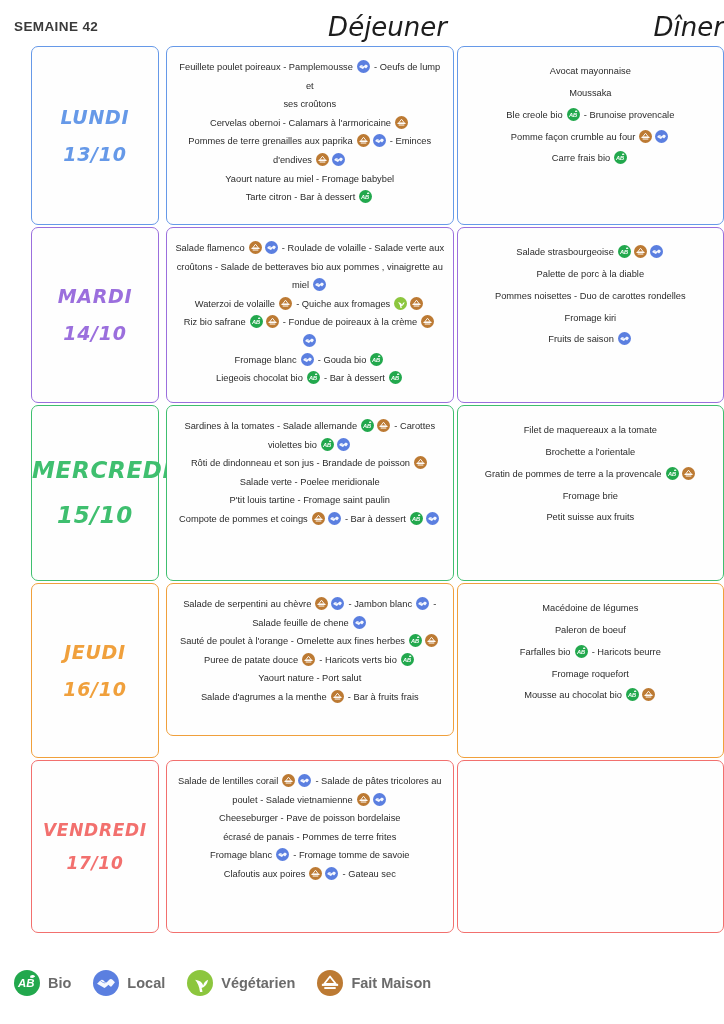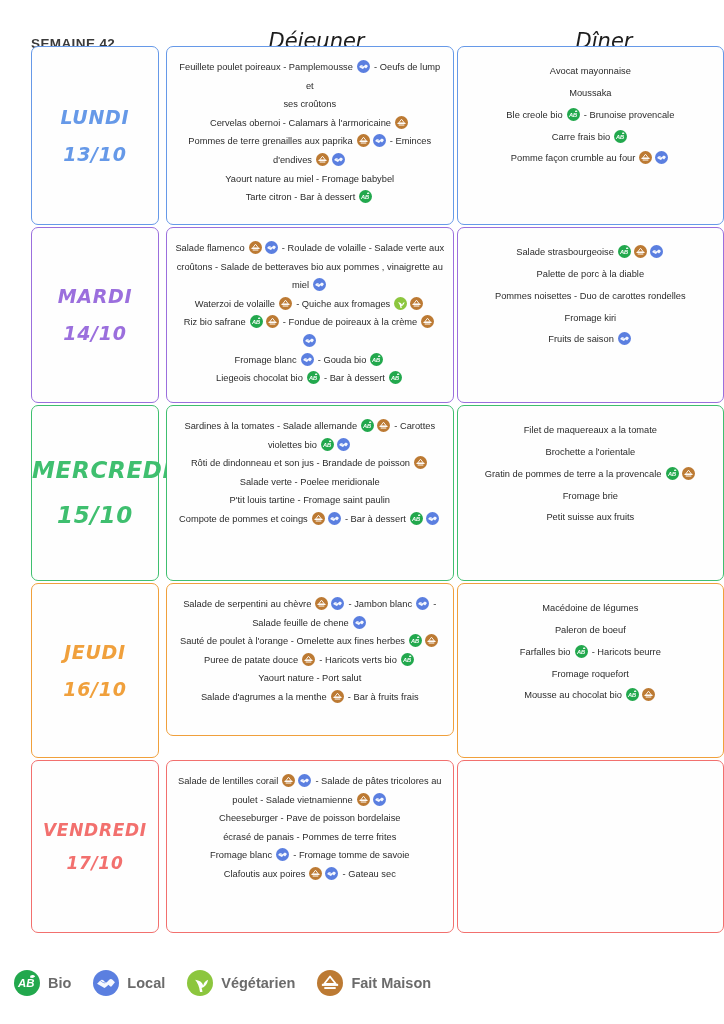--- a/index.html
+++ b/index.html
@@ -3,34 +3,34 @@
 <meta charset="utf-8">
 <style>
   * { box-sizing: border-box; margin: 0; padding: 0; }
   body {
     width: 724px;
     height: 1024px;
     background: #ffffff;
     font-family: "Liberation Sans", sans-serif;
     overflow: hidden;
   }
-  .page { position: relative; width: 724px; height: 1024px; padding: 17px; }
+  .page { position: relative; width: 724px; height: 1024px; padding: 0; }
 
   
   .header { position: relative; height: 46px; }
   .week-title {
     position: absolute; left: 14px; top: 19px;
     font-size: 13.5px; font-weight: bold; color: #3a3a3a;
     letter-spacing: .4px;
   }
   .col-title {
     position: absolute; top: 12px;
     font-family: "DejaVu Sans", sans-serif;
-    font-style: italic; font-size: 21px; color: #1d1d1d;
-    text-align: center;
+    font-style: italic; font-size: 26px; color: #1d1d1d;
+    text-align: right;
   }
   .col-title.lunch  { left: 152px; width: 295px; }
   .col-title.dinner { left: 450px; width: 274px; }
 
   
   .grid { position: absolute; left: 0; top: 46px; width: 724px; }
   .day-row { position: relative; width: 724px; display: flex; margin-bottom: 2px; }
 
   .cell {
     background: #fefefe;
@@ -146,32 +146,32 @@
         </div>
         <div class="cell cell-dinner" style="color: rgb(102, 153, 232); height: 179px;">
           <div class="meal-body" style="line-height: 2.35; padding-top: 14px;">
             <span class="meal-line"><span>Avocat mayonnaise </span></span>
             <span class="meal-line"><span>Moussaka </span></span>
             <span class="meal-line"><span>Ble creole bio </span><span class="badge bio"><svg viewBox="0 0 32 32">
                   <text x="15" y="21" font-family="Liberation Sans, sans-serif" font-size="14" font-weight="bold" font-style="italic" fill="#fff" text-anchor="middle">AB</text>
                   <path d="M20 7 q4 -2 6 1 q-3 3 -6 1 z" fill="#fff"></path>
                   <path d="M20 9 q2 -1 5 -1" stroke="#fff" stroke-width="1" fill="none"></path>
                 </svg></span><span> - Brunoise provencale </span></span>
+            <span class="meal-line"><span>Pomme façon crumble au four </span><span class="badge maison"><svg viewBox="0 0 32 32">
+                  <path d="M16 8 l7 9 h-14 z" fill="none" stroke="#fff" stroke-width="2.2" stroke-linejoin="round"></path>
+                  <rect x="6" y="17" width="20" height="2.6" fill="#fff"></rect>
+                  <rect x="9" y="21" width="14" height="2.4" fill="#fff"></rect>
+                </svg></span><span class="badge local"><svg viewBox="0 0 32 32">
+                  <path d="M5 17 l4 -4 q2 -2 4 0 l2 2 q1 1 2 0 l3 -3 q2 -2 4 0 l3 3 l-4 5 q-1 1 -2 0 l-2 -2 l-3 3 q-2 2 -4 0 z" fill="#fff" opacity=".95"></path>
+                  <path d="M9 13 q3 3 6 3" stroke="#5b7fe0" stroke-width=".8" fill="none"></path>
+                </svg></span></span>
             <span class="meal-line"><span>Carre frais bio </span><span class="badge bio"><svg viewBox="0 0 32 32">
                   <text x="15" y="21" font-family="Liberation Sans, sans-serif" font-size="14" font-weight="bold" font-style="italic" fill="#fff" text-anchor="middle">AB</text>
                   <path d="M20 7 q4 -2 6 1 q-3 3 -6 1 z" fill="#fff"></path>
                   <path d="M20 9 q2 -1 5 -1" stroke="#fff" stroke-width="1" fill="none"></path>
-                </svg></span></span>
-            <span class="meal-line"><span>Pomme façon crumble au four </span><span class="badge maison"><svg viewBox="0 0 32 32">
-                  <path d="M16 8 l7 9 h-14 z" fill="none" stroke="#fff" stroke-width="2.2" stroke-linejoin="round"></path>
-                  <rect x="6" y="17" width="20" height="2.6" fill="#fff"></rect>
-                  <rect x="9" y="21" width="14" height="2.4" fill="#fff"></rect>
-                </svg></span><span class="badge local"><svg viewBox="0 0 32 32">
-                  <path d="M5 17 l4 -4 q2 -2 4 0 l2 2 q1 1 2 0 l3 -3 q2 -2 4 0 l3 3 l-4 5 q-1 1 -2 0 l-2 -2 l-3 3 q-2 2 -4 0 z" fill="#fff" opacity=".95"></path>
-                  <path d="M9 13 q3 3 6 3" stroke="#5b7fe0" stroke-width=".8" fill="none"></path>
                 </svg></span></span>
           </div>
         </div>
       </div>
       <div class="day-row" style="height: 176px;">
         <div class="cell cell-day" style="color: rgb(155, 111, 221); height: 176px;">
           <div class="day-name" style="color: rgb(155, 111, 221);"><span>MARDI</span><span class="dn-date">14/10</span></div>
         </div>
         <div class="cell cell-lunch" style="color: rgb(155, 111, 221); height: 176px;">
           <div class="meal-body">

